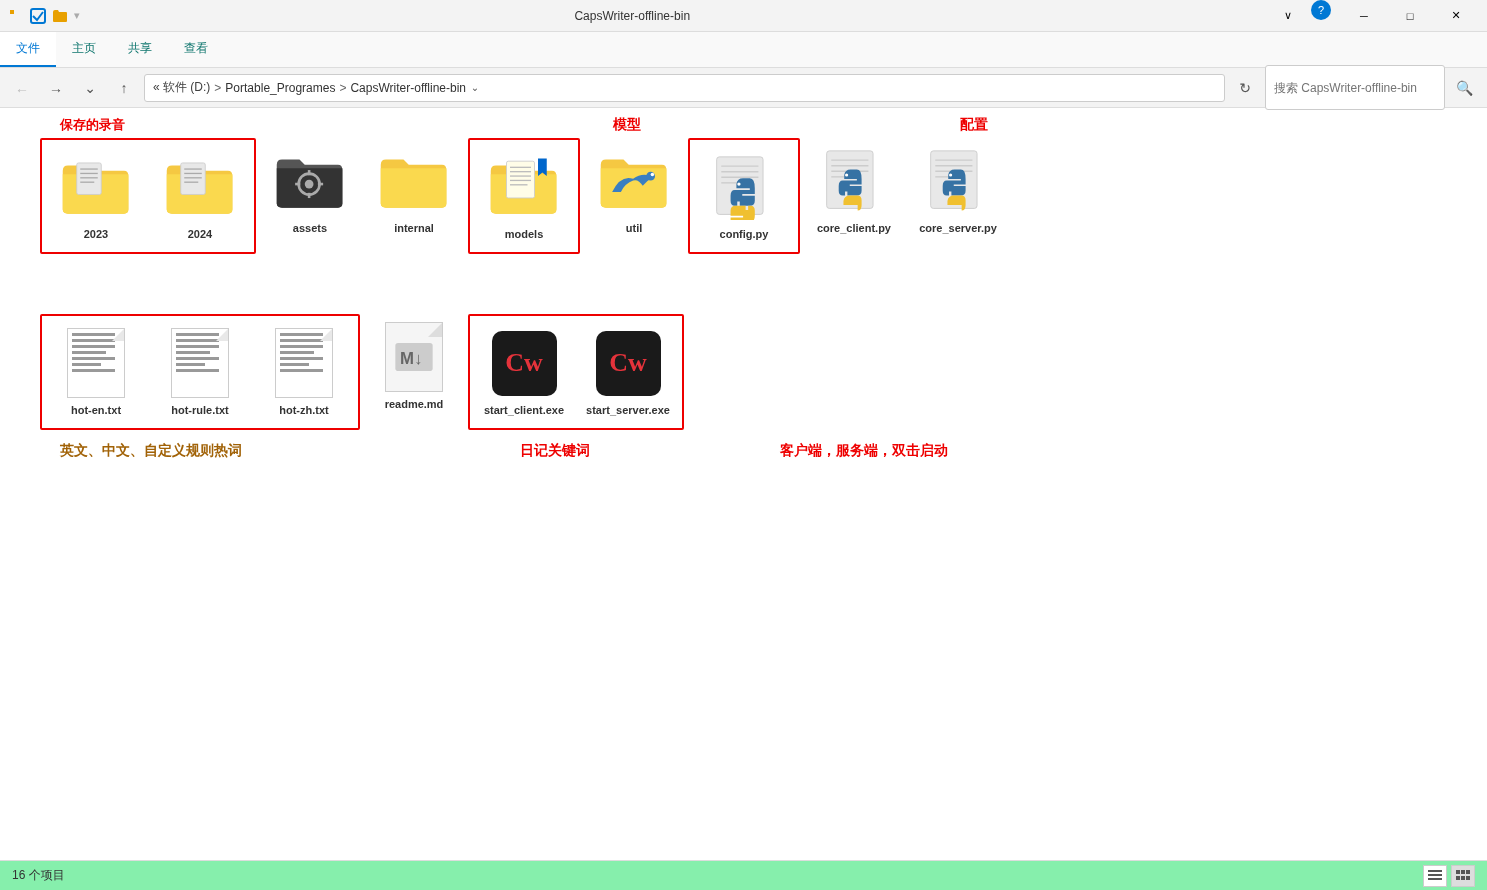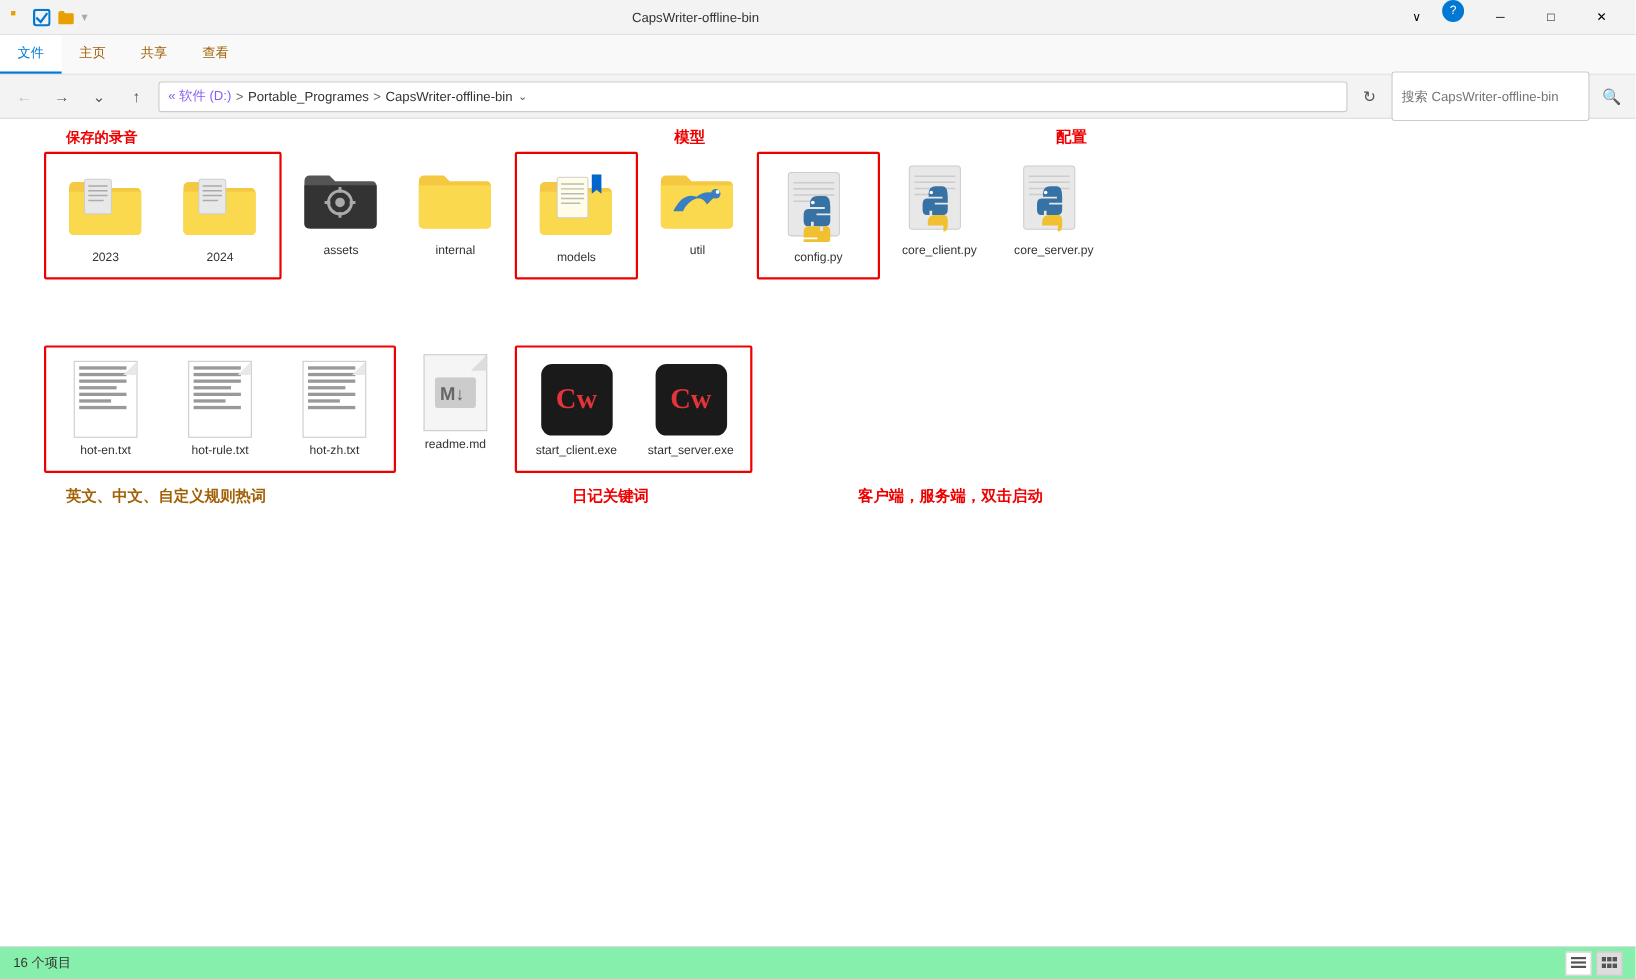--- a/index.html
+++ b/index.html
@@ -30,21 +30,21 @@
       height: 36px;
       background: #f9f9f9;
       border-bottom: 1px solid #ddd;
       display: flex;
       align-items: stretch;
     }
     .ribbon-tab {
       padding: 0 16px;
       font-size: 12px;
       display: flex; align-items: center;
-      cursor: pointer; color: #a16207;
+      cursor: pointer; color: #0f766e;
       border-bottom: 2px solid transparent;
     }
     .ribbon-tab.active {
       background: #fff;
       border-bottom: 2px solid #0078d4;
       color: #0078d4;
     }
 
     
     .address-bar {
@@ -135,20 +135,21 @@
       align-items: center;
       justify-content: center;
       margin-bottom: 6px;
     }
 
     .file-label {
       font-size: 11px;
       color: #333;
       text-align: left;
       word-break: break-all;
+      font-weight: bold;
     }
 
     
     .status-bar {
       height: 30px;
       background: #86efac;
       border-top: 1px solid #ddd;
       display: flex;
       align-items: center;
       padding: 0 12px;
@@ -273,21 +274,21 @@
   <div class="ribbon-tab">共享</div>
   <div class="ribbon-tab">查看</div>
 </div>
 
 <div class="address-bar">
   <button class="nav-btn disabled">←</button>
   <button class="nav-btn">→</button>
   <button class="nav-btn">⌄</button>
   <button class="nav-btn">↑</button>
   <div class="address-path">
-    <span style="color:#8b5cf6;">« 软件 (D:)</span>
+    <span style="color:#404040;">« 软件 (D:)</span>
     <span class="sep"> &gt; </span>
     <span>Portable_Programes</span>
     <span class="sep"> &gt; </span>
     <span>CapsWriter-offline-bin</span>
     <button class="path-chevron">⌄</button>
   </div>
   <button class="refresh-btn">↻</button>
   <input type="text" class="search-box" placeholder="搜索 CapsWriter-offline-bin" style="">
   <button class="nav-btn">🔍</button>
 </div>

